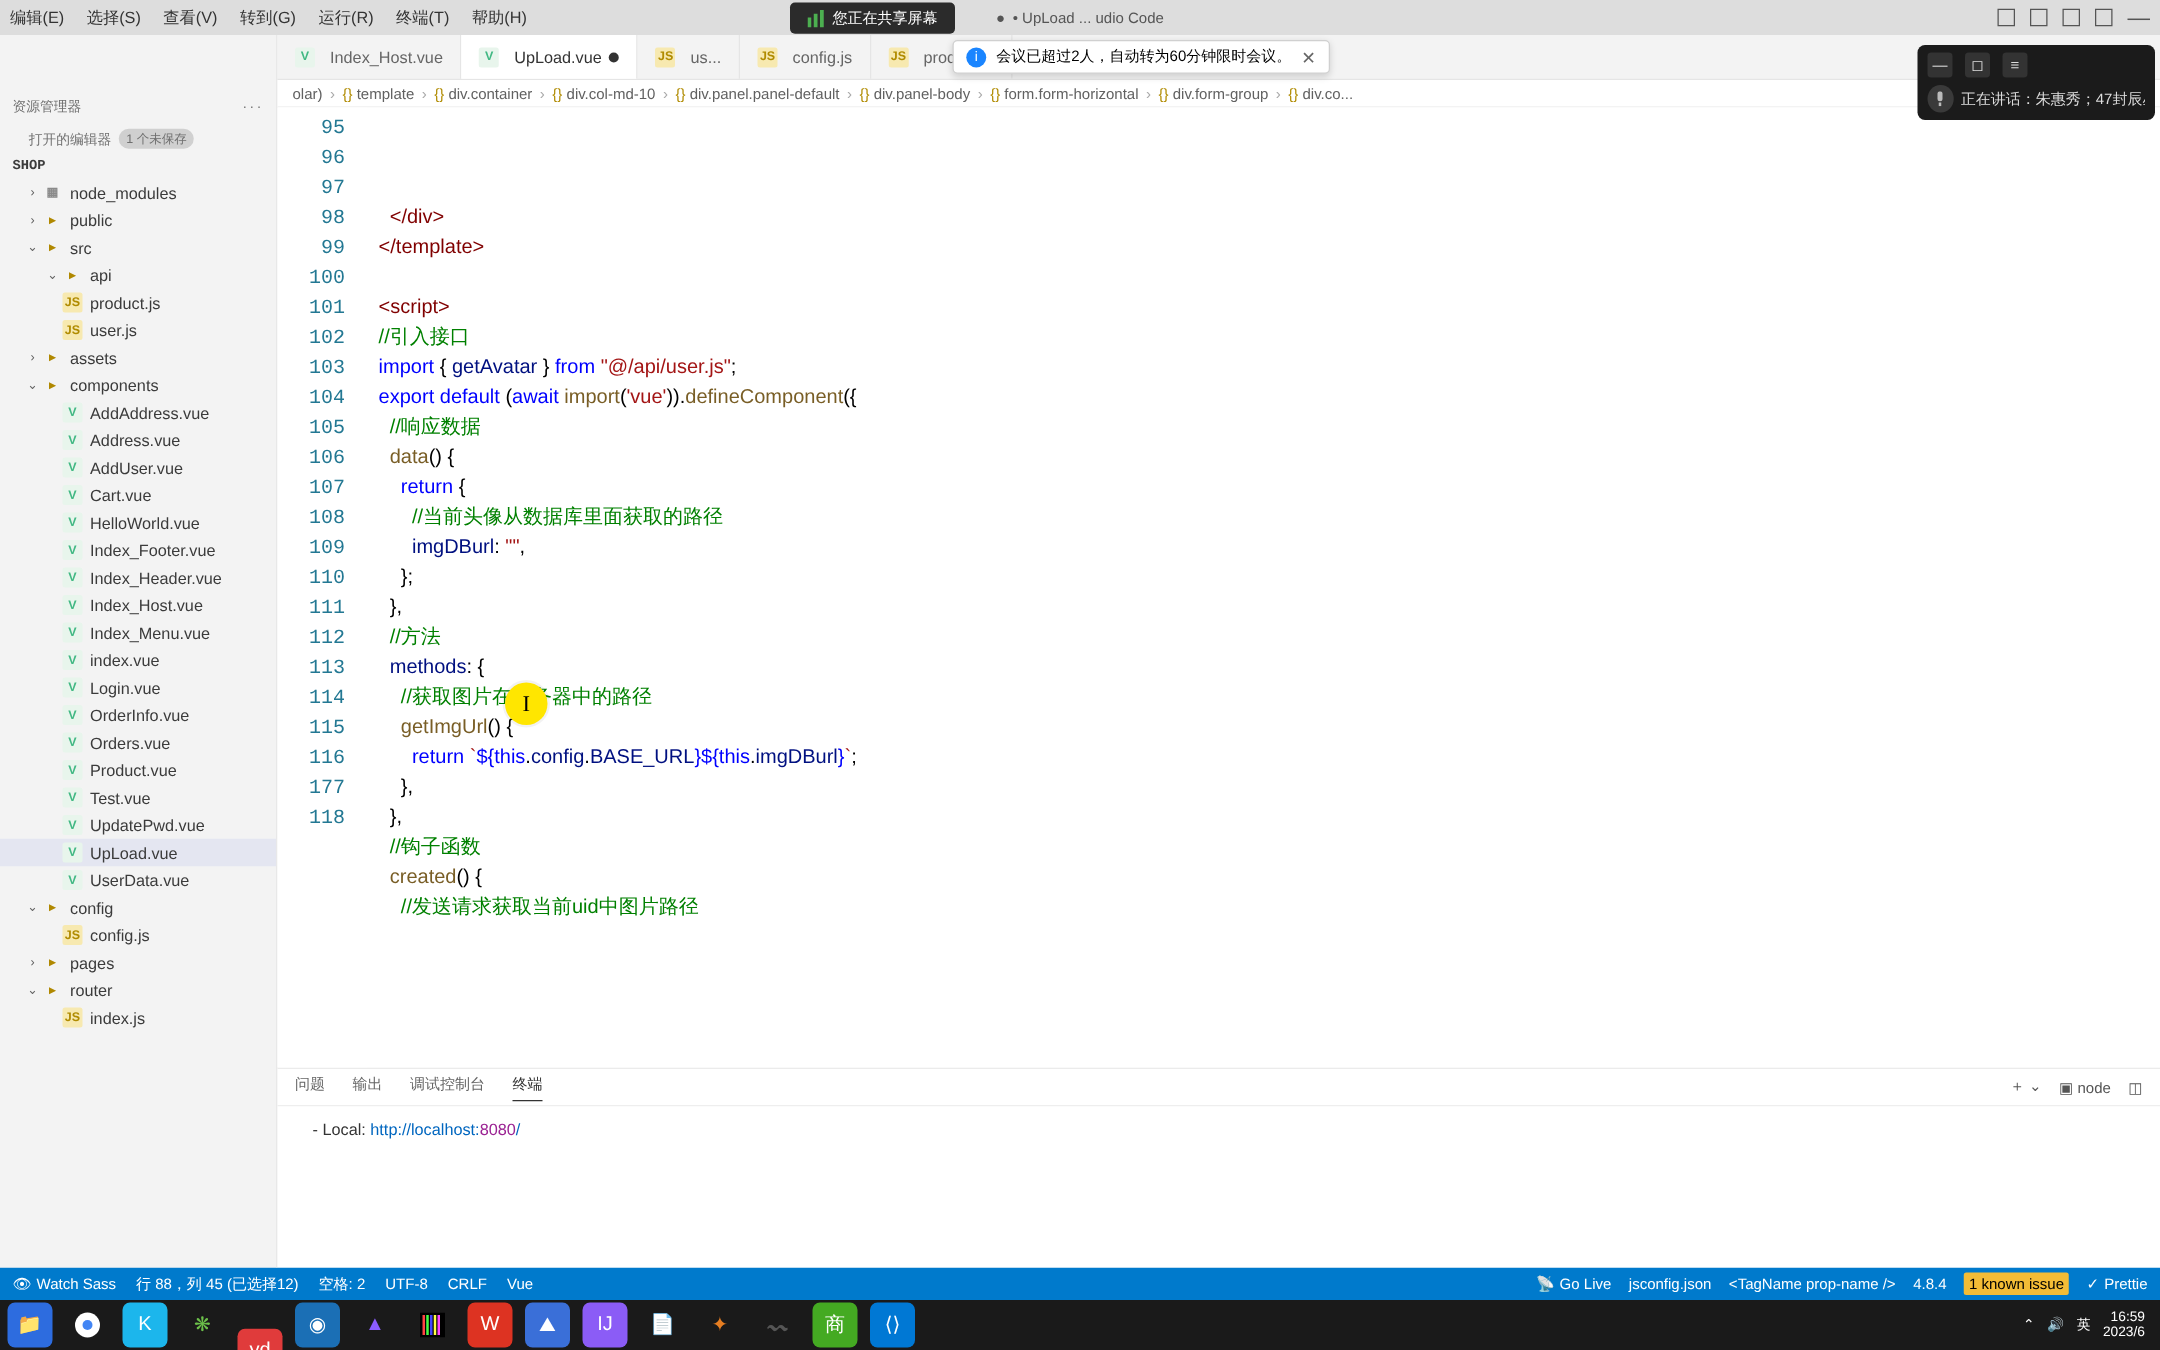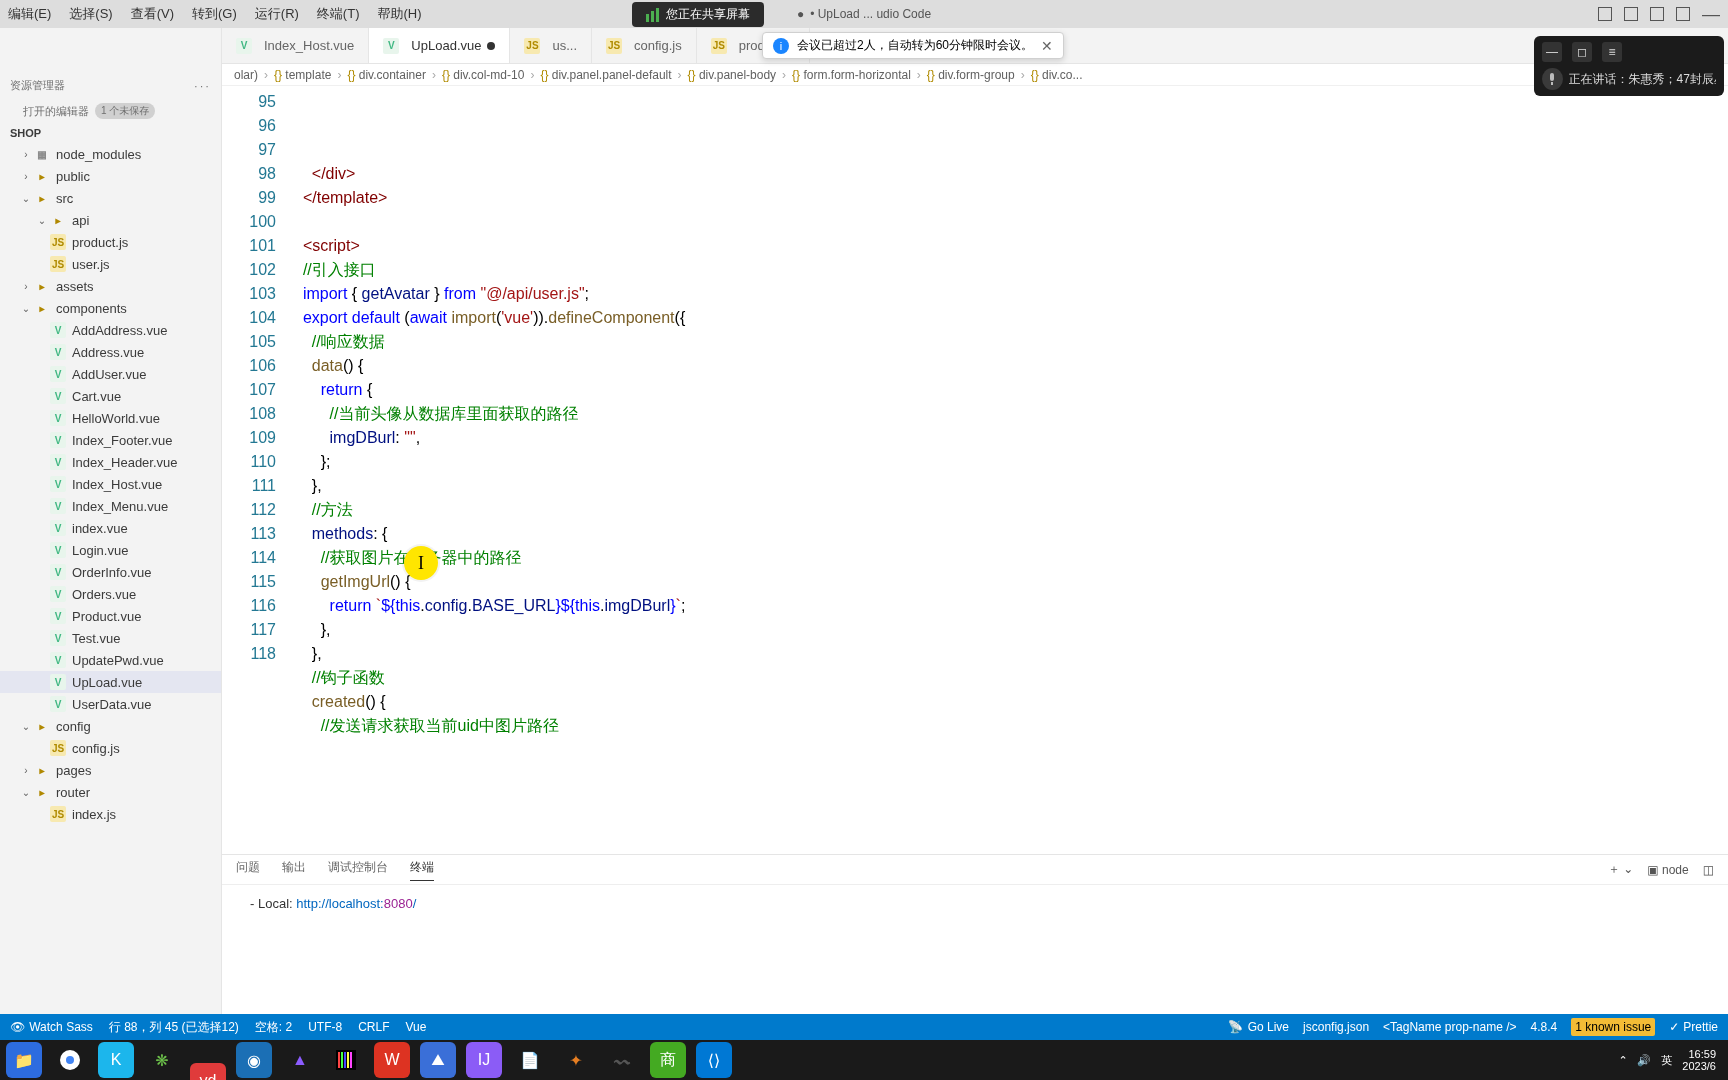--- a/index.html
+++ b/index.html
@@ -15,21 +15,21 @@
 
 
 .workbench { display: flex; height: calc(100% - 28px - 26px - 40px); background: #fff; }
 
 
 .sidebar { width: 222px; background: #f3f3f3; border-right: 1px solid #e5e5e5; display:flex; flex-direction:column; font-size:13px; color:#3b3b3b;}
 .sidebar-header{display:flex;align-items:center;justify-content:space-between;padding:6px 10px;font-size:11px;color:#6f6f6f;margin-top:44px;}
 .sidebar-header .dots{letter-spacing:2px;}
 .editors-label{padding:4px 23px;font-size:11px;color:#6f6f6f;display:flex;align-items:center;gap:6px;}
 .badge{background:#d0d0d0;padding:1px 6px;border-radius:8px;font-size:10px;}
-.project-label{padding:4px 10px;font-size:11px;font-weight:700;color:#3b3b3b;}
+.project-label{padding:4px 10px;font-size:11px;font-weight:700;color:#3b3b3b;font-family:Liberation Mono, monospace;}
 .tree{flex:1;overflow:auto;}
 .tree-item{display:flex;align-items:center;padding:2px 0 2px 20px;height:22px;cursor:pointer;white-space:nowrap;}
 .tree-item.d1{padding-left:20px;}
 .tree-item.d2{padding-left:36px;}
 .tree-item.selected{background:#e4e6f1;}
 .tree-item .tw{width:12px;text-align:center;color:#646464;font-size:10px;margin-right:2px;}
 .ficon{width:16px;height:16px;margin-right:6px;display:inline-flex;align-items:center;justify-content:center;font-size:10px;font-weight:700;border-radius:2px;}
 .ic-folder{color:#b08800;}
 .ic-vue{background:#e8f5ec;color:#41b883;}
 .ic-js{background:#f7e9b0;color:#b08b00;}
@@ -52,21 +52,21 @@
 
 .float-panel{position:absolute;right:4px;top:36px;width:190px;background:#1b1b1b;border-radius:6px;padding:6px 8px;color:#ddd;font-size:12px;z-index:10;}
 .float-panel .row1{display:flex;gap:10px;align-items:center;margin-bottom:6px;}
 .float-panel .sq{width:20px;height:20px;background:#333;border-radius:3px;display:flex;align-items:center;justify-content:center;}
 .float-panel .mic{width:22px;height:22px;border-radius:50%;background:#3a3a3a;display:inline-flex;align-items:center;justify-content:center;margin-right:6px;}
 .float-panel .row2{display:flex;align-items:center;}
 
 
 .code-wrap{flex:1;display:flex;background:#fff;font-family:Consolas,"Courier New",monospace;font-size:16px;line-height:24px;overflow:hidden;position:relative;}
 .gutter{width:72px;text-align:right;color:#237893;padding:4px 18px 4px 0;user-select:none;background:#fff;}
-.gutter .ln{height:24px;}
+.gutter .ln{height:24px;font-family:Liberation Mono, monospace;}
 .code{flex:1;padding:4px 0;white-space:pre;color:#333;position:relative;}
 .code .row{height:24px;}
 .kw{color:#0000ff;}
 .fn{color:#795e26;}
 .str{color:#a31515;}
 .cm{color:#008000;}
 .pn{color:#000;}
 .tag{color:#800000;}
 .va{color:#001080;}
 .tpl{color:#0000ff;}
@@ -385,21 +385,21 @@
           <div class="ln">107</div>
           <div class="ln">108</div>
           <div class="ln">109</div>
           <div class="ln">110</div>
           <div class="ln">111</div>
           <div class="ln">112</div>
           <div class="ln">113</div>
           <div class="ln">114</div>
           <div class="ln">115</div>
           <div class="ln">116</div>
-          <div class="ln">117</div>
+          <div class="ln">177</div>
           <div class="ln">118</div>
         </div>
       <div class="code" id="code">
         <div class="cursor-highlight"></div>
       <div class="row">    <span class="tag">&lt;/div&gt;</span></div><div class="row">  <span class="tag">&lt;/template&gt;</span></div><div class="row"></div><div class="row">  <span class="tag">&lt;script&gt;</span></div><div class="row">  <span class="cm">//引入接口</span></div><div class="row">  <span class="kw">import</span> <span class="pn">{</span> <span class="va">getAvatar</span> <span class="pn">}</span> <span class="kw">from</span> <span class="str">"@/api/user.js"</span><span class="pn">;</span></div><div class="row">  <span class="kw">export</span> <span class="kw">default</span> <span class="pn">(</span><span class="kw">await</span> <span class="fn">import</span><span class="pn">(</span><span class="str">'vue'</span><span class="pn">)).</span><span class="fn">defineComponent</span><span class="pn">({</span></div><div class="row">    <span class="cm">//响应数据</span></div><div class="row">    <span class="fn">data</span><span class="pn">() {</span></div><div class="row">      <span class="kw">return</span> <span class="pn">{</span></div><div class="row">        <span class="cm">//当前头像从数据库里面获取的路径</span></div><div class="row">        <span class="va">imgDBurl</span><span class="pn">:</span> <span class="str">""</span><span class="pn">,</span></div><div class="row">      <span class="pn">};</span></div><div class="row">    <span class="pn">},</span></div><div class="row">    <span class="cm">//方法</span></div><div class="row">    <span class="va">methods</span><span class="pn">: {</span></div><div class="row">      <span class="cm">//获取图片在服务器中的路径</span></div><div class="row">      <span class="fn">getImgUrl</span><span class="pn">() {</span></div><div class="row">        <span class="kw">return</span> <span class="str">`</span><span class="tpl">${</span><span class="kw">this</span><span class="pn">.</span><span class="va">config</span><span class="pn">.</span><span class="va">BASE_URL</span><span class="tpl">}</span><span class="tpl">${</span><span class="kw">this</span><span class="pn">.</span><span class="va">imgDBurl</span><span class="tpl">}</span><span class="str">`</span><span class="pn">;</span></div><div class="row">      <span class="pn">},</span></div><div class="row">    <span class="pn">},</span></div><div class="row">    <span class="cm">//钩子函数</span></div><div class="row">    <span class="fn">created</span><span class="pn">() {</span></div><div class="row">      <span class="cm">//发送请求获取当前uid中图片路径</span></div></div>
     </div>
 
     <div class="panel">
       <div class="panel-tabs">
         <span class="pt">问题</span>

